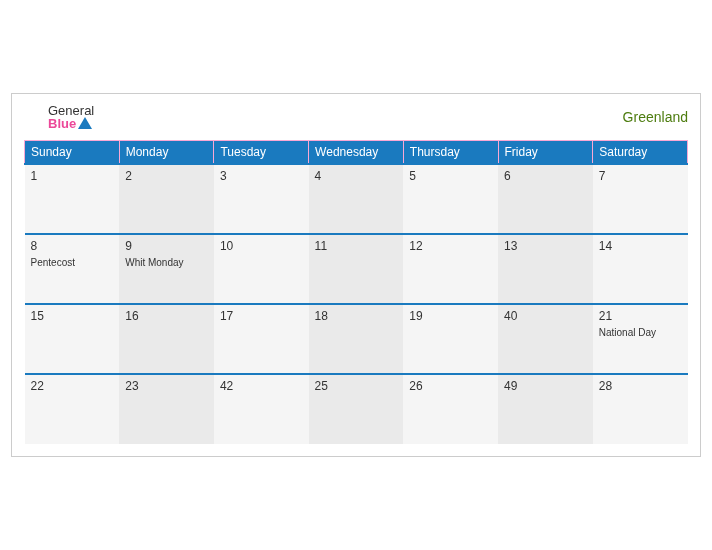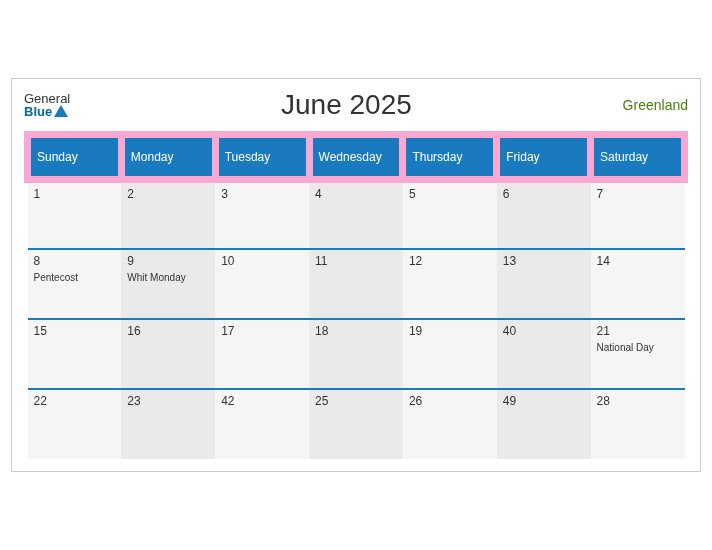--- a/index.html
+++ b/index.html
@@ -22,29 +22,30 @@
       display: flex;
       align-items: center;
       justify-content: space-between;
       margin-bottom: 10px;
     }
     .logo {
       display: flex;
       flex-direction: column;
       align-items: flex-start;
       line-height: 1;
+      margin-left: 24px;
     }
     .logo-general {
       font-size: 13px;
       color: #333;
       font-weight: normal;
     }
     .logo-blue {
       font-size: 13px;
-      color: #0369a1;
+      color: #ec4899;
       font-weight: bold;
     }
     .logo-line {
       display: flex;
       align-items: center;
     }
     .logo-triangle {
       width: 0;
       height: 0;
       border-left: 7px solid transparent;
@@ -66,23 +67,23 @@
     }
     .calendar-table {
       width: 100%;
       border-collapse: collapse;
     }
     .calendar-table thead tr th {
       background: #1a7abf;
       color: #fff;
       font-size: 12px;
       font-weight: normal;
-      padding: 12px 6px;
+      padding: 4px 6px;
       text-align: left;
-      border: 7px solid #f9a8d4;
+      border: 1px solid #f9a8d4;
     }
     .calendar-table tbody tr {
       border-top: 2px solid #1a7abf;
     }
     .calendar-table tbody tr td {
       vertical-align: top;
       padding: 4px 6px;
       font-size: 12px;
       color: #333;
       height: 70px;
@@ -113,21 +114,20 @@
 
 <div class="calendar-container">
   <div class="header">
     <div class="logo">
       <span class="logo-general">General</span>
       <div class="logo-line">
         <span class="logo-blue">Blue</span>
         <div class="logo-triangle"></div>
       </div>
     </div>
-    <div class="month-title">June 2025</div>
     <div class="region">Greenland</div>
   </div>
 
   <table class="calendar-table">
     <thead>
       <tr>
       <th>Sunday</th>
           <th>Monday</th>
           <th>Tuesday</th>
           <th>Wednesday</th>

